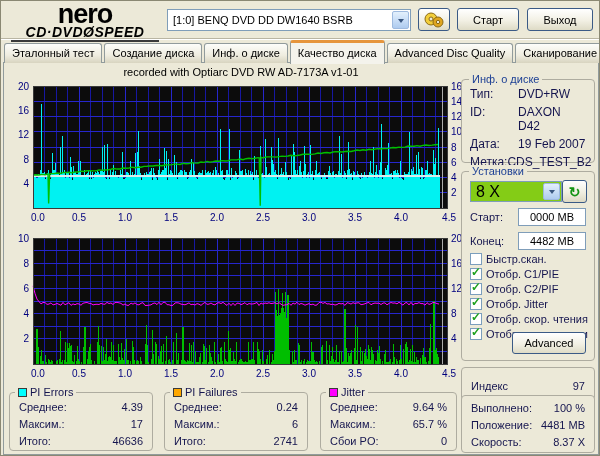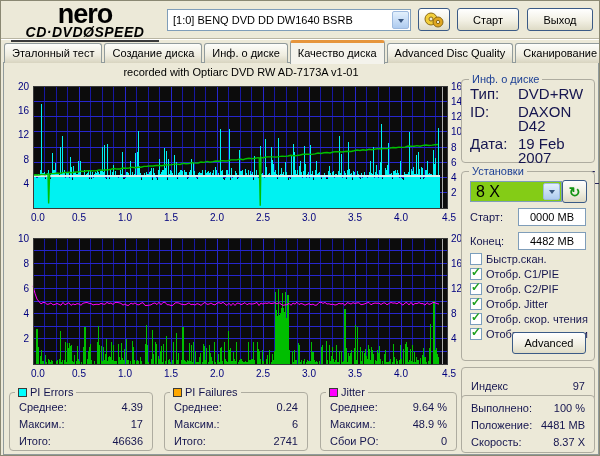--- a/index.html
+++ b/index.html
@@ -39,21 +39,21 @@
   .chartsvg{position:absolute;left:0;z-index:2;}
   #chart-top{top:76px;}
   #chart-bottom{top:228px;}
   
   .group{position:absolute;border:1px solid #AEACA0;border-radius:4px;z-index:2;background:#ECE9D8;}
   .cap{position:absolute;top:-7px;left:7px;background:#ECE9D8;padding:0 3px;font-size:11px;
        color:#1C3F94;line-height:13px;white-space:nowrap;}
   .cap2{position:absolute;top:-7px;left:5px;background:#ECE9D8;display:flex;align-items:center;gap:3px;
         padding:0 3px;font-size:11px;color:#15154F;line-height:13px;}
   .sq{width:9px;height:9px;border:1px solid #3a3a3a;display:inline-block;}
-  .grow{display:flex;font-size:15px;color:#15154F;padding:0 8px;margin-top:4px;line-height:14px;}
+  .grow{display:flex;font-size:12px;color:#15154F;padding:0 8px;margin-top:4px;line-height:14px;}
   .gl{width:48px;}
   .gv{flex:1;}
   .srow{display:flex;justify-content:space-between;font-size:11px;color:#15154F;
         padding:0 9px;margin-top:4px;line-height:13px;}
   
   .combo2{position:absolute;left:8px;top:9px;width:92px;height:21px;background:#84cc16;
           border:1px solid #7F9DB9;font-size:16px;display:flex;align-items:center;color:#000;}
   .refreshbtn{position:absolute;right:7px;top:8px;width:25px;height:23px;border:1px solid #3a5a86;
           border-radius:3px;background:linear-gradient(#fff,#f0eee0 55%,#ddd9c4);
           display:flex;align-items:center;justify-content:center;
@@ -1128,21 +1128,21 @@
     <div class="cap2">
       <span class="sq" style="background:#FF00FF;"></span>
       <span>Jitter</span>
       </div>
     <div class="srow" style="margin-top:8px;">
       <span>Среднее:</span>
         <span>9.64 %</span>
       </div>
     <div class="srow">
       <span>Максим.:</span>
-        <span>48.9 %</span>
+        <span>65.7 %</span>
       </div>
     <div class="srow">
       <span>Сбои PO:</span>
         <span>0</span>
       </div>
   </div>
 
 </div>
 
 </body></html>

